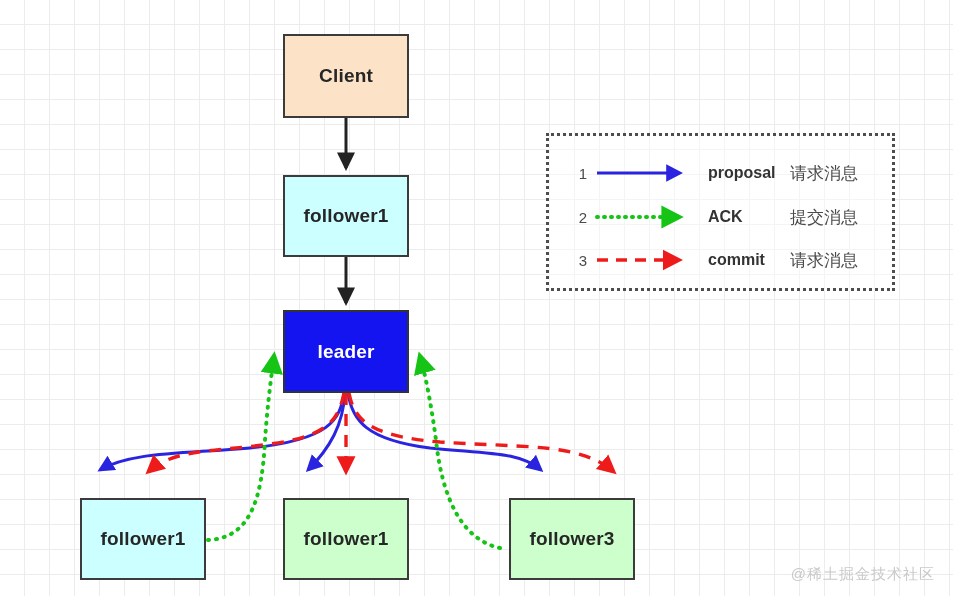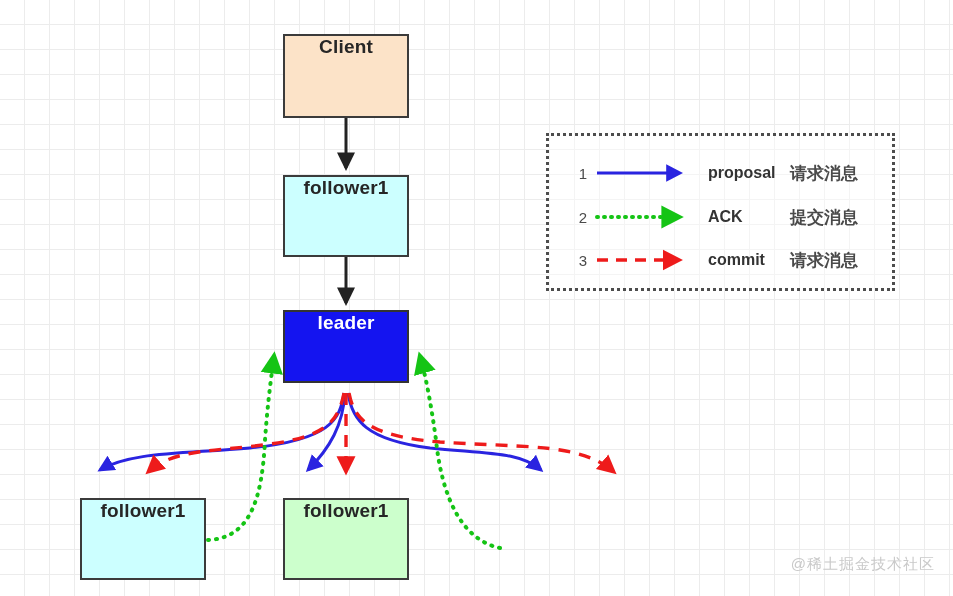--- a/index.html
+++ b/index.html
@@ -22,21 +22,21 @@
     background-position:-1px -1px, -1px -1px, -1px -1px, -1px -1px;
   }
   svg.edges{
     position:absolute;left:0;top:0;width:953px;height:596px;
     pointer-events:none;
   }
   .node{
     position:absolute;
     box-sizing:border-box;
     border:2px solid #3b3b3b;
-    display:flex;justify-content:center;
+    display:flex;align-items:center;justify-content:center;
     font-weight:bold;
     font-size:19px;
     color:#262626;
     letter-spacing:.2px;
   }
   .node.client{background:#fce3c8;}
   .node.cyan{background:#ccffff;}
   .node.leader{background:#1414f0;color:#ffffff;border-color:#333333;}
   .node.green{background:#ccffcc;}
 
@@ -57,24 +57,23 @@
     padding-right:8px;box-sizing:border-box;
   }
   .legend-sample{width:105px;height:24px;position:relative;}
   .legend-label{
     width:88px;font-size:16px;color:#333333;
     padding-left:8px;box-sizing:border-box;font-weight:bold;
   }
   .legend-cn{
     font-size:17px;color:#4a4a4a;
     padding-left:2px;
-    font-weight:bold;
   }
   #watermark{
-    position:absolute;right:18px;bottom:22px;
+    position:absolute;right:18px;bottom:12px;
     font-size:15px;color:#c9c9c9;
     letter-spacing:1px;
     user-select:none;
   }
 </style>
 </head>
 <body>
 
 <div id="canvas">
 
@@ -116,32 +115,35 @@
   </svg>
 
   <div class="node client" style="left:283px;top:34px;width:126px;height:84px;">
     <span>Client</span>
   </div>
 
   <div class="node cyan" style="left:283px;top:175px;width:126px;height:82px;">
     <span>follower1</span>
   </div>
 
-  <div class="node leader" style="left:283px;top:310px;width:126px;height:73px;">
+  <div class="node leader" style="left:283px;top:310px;width:126px;height:83px;">
     <span>leader</span>
   </div>
 
   <div class="node cyan" style="left:80px;top:498px;width:126px;height:82px;">
     <span>follower1</span>
   </div>
 
   <div class="node green" style="left:283px;top:498px;width:126px;height:82px;">
     <span>follower1</span>
   </div>
 
+  <div class="node green" style="left:509px;top:498px;width:126px;height:82px;">
+    <span>follower3</span>
+  </div>
 
   <div id="legend">
 
     <div class="legend-row" style="top:20px;">
       <div class="legend-num">1</div>
       <div class="legend-sample">
         <svg width="105" height="24" viewBox="0 0 105 24">
           <defs>
             <marker id="lgBlue" markerWidth="8" markerHeight="8" refX="3.6" refY="3" orient="auto" markerUnits="strokeWidth">
               <path d="M0,0.1 L0,5.9 L5.6,3 z" fill="#2a24e0"></path>

